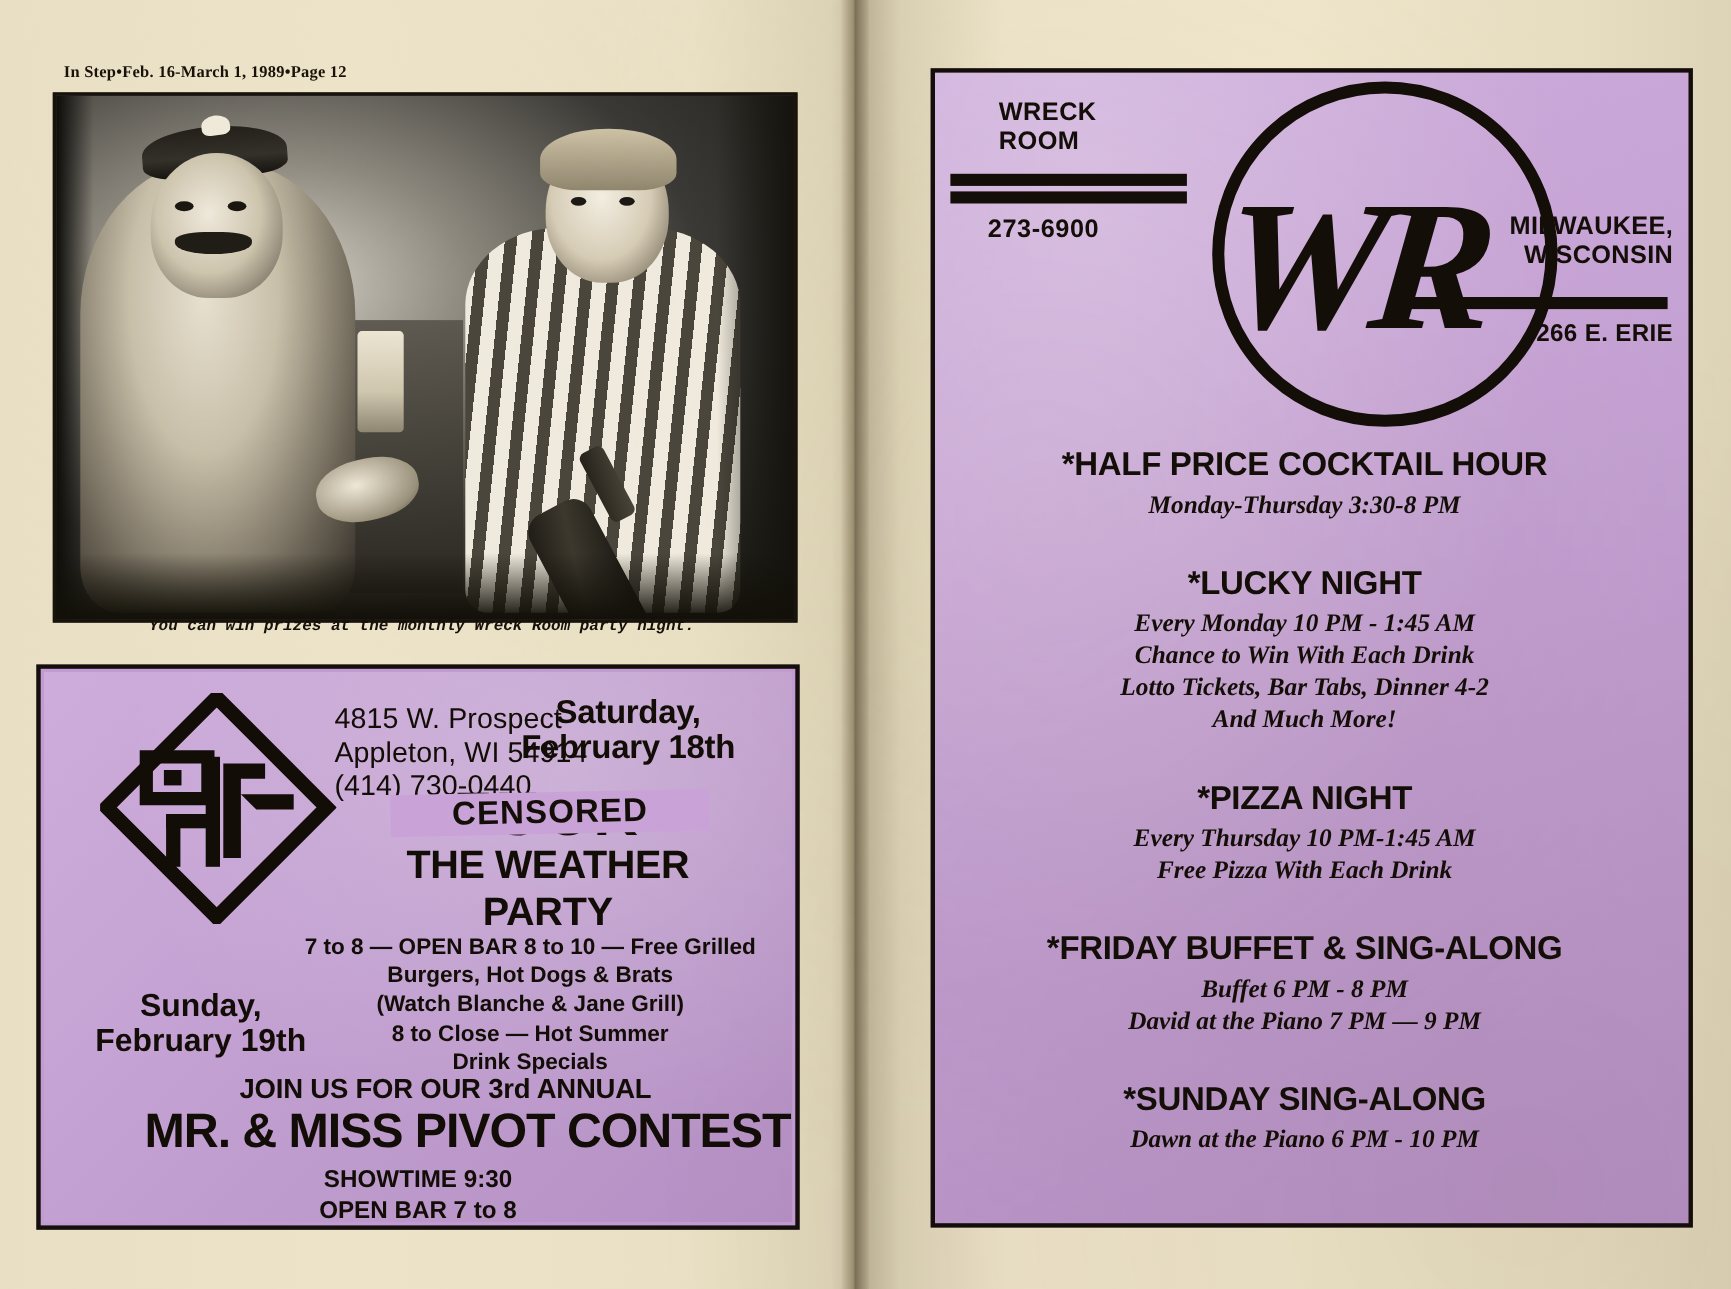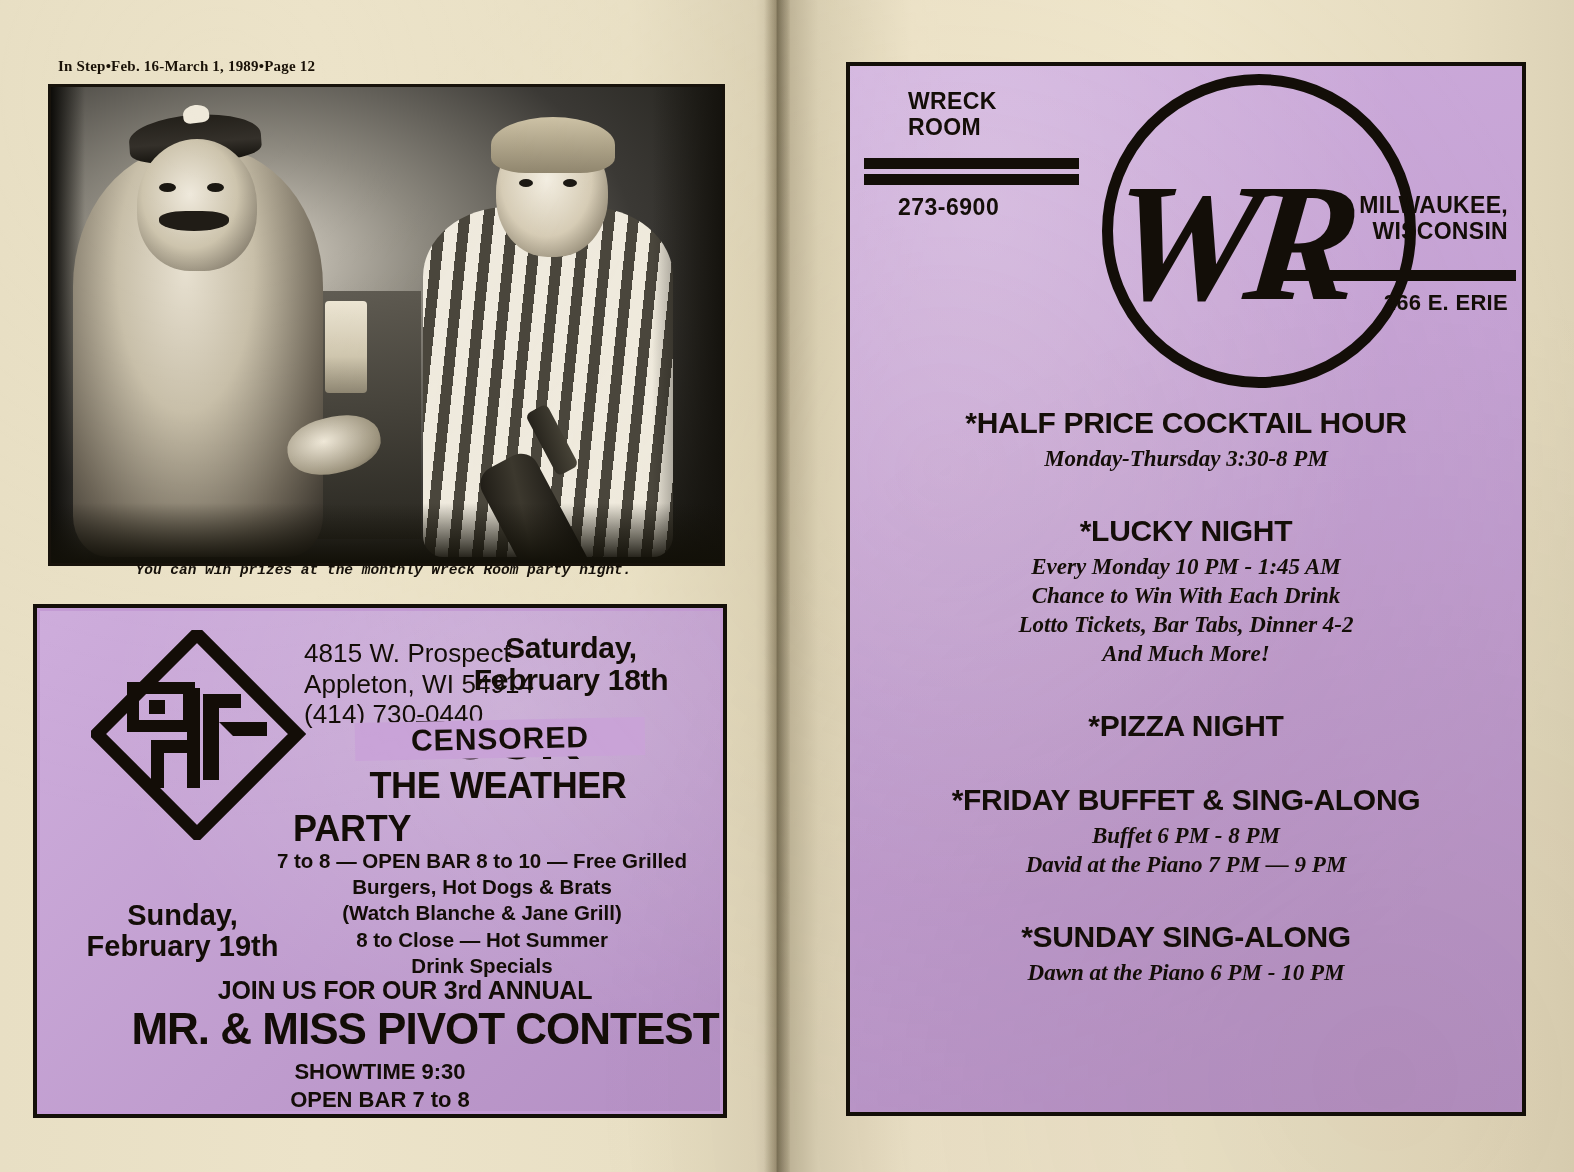--- a/index.html
+++ b/index.html
@@ -277,21 +277,21 @@
     text-align: center;
     font-weight: bold;
     font-size: 36px;
     line-height: 1.12;
     letter-spacing: -.4px;
   }
   .pivot-party {
     position: absolute;
     left: 256px; top: 200px;
     width: 410px;
-    text-align: left;
+    text-align: center;
     font-weight: bold;
     font-size: 36px;
     letter-spacing: -.2px;
   }
   .pivot-specials {
     position: absolute;
     left: 210px; top: 240px;
     width: 470px;
     text-align: center;
     font-weight: bold;
@@ -342,20 +342,21 @@
     top: 62px;
     width: 672px;
     height: 1046px;
     border: 4px solid #130e08;
     background: #c49cd5;
     background-image:
       linear-gradient(160deg, rgba(255,255,255,.16), rgba(0,0,0,.07)),
       radial-gradient(ellipse at 20% 12%, rgba(255,255,255,.25), rgba(0,0,0,0) 55%);
     color: #140e08;
     overflow: hidden;
+    padding-left: 13px;
   }
   .wr-name {
     position: absolute;
     left: 58px; top: 22px;
     font-weight: bold;
     font-size: 23px;
     line-height: 1.15;
     letter-spacing: .4px;
   }
   .wr-bar1 {
@@ -543,20 +544,22 @@
       </div>
       <div class="wr-block">
         <div class="wr-head">*LUCKY NIGHT</div>
         <div class="wr-line" style="white-space:pre-line">Every Monday 10 PM - 1:45 AM
 Chance to Win With Each Drink
 Lotto Tickets, Bar Tabs, Dinner 4-2
 And Much More!</div>
       </div>
       <div class="wr-block">
         <div class="wr-head">*PIZZA NIGHT</div>
+        <div class="wr-line" style="white-space:pre-line">Every Thursday 10 PM-1:45 AM
+Free Pizza With Each Drink</div>
       </div>
       <div class="wr-block">
         <div class="wr-head">*FRIDAY BUFFET &amp; SING-ALONG</div>
         <div class="wr-line" style="white-space:pre-line">Buffet 6 PM - 8 PM
 David at the Piano 7 PM — 9 PM</div>
       </div>
       <div class="wr-block">
         <div class="wr-head">*SUNDAY SING-ALONG</div>
         <div class="wr-line" style="white-space:pre-line">Dawn at the Piano 6 PM - 10 PM</div>
       </div>

